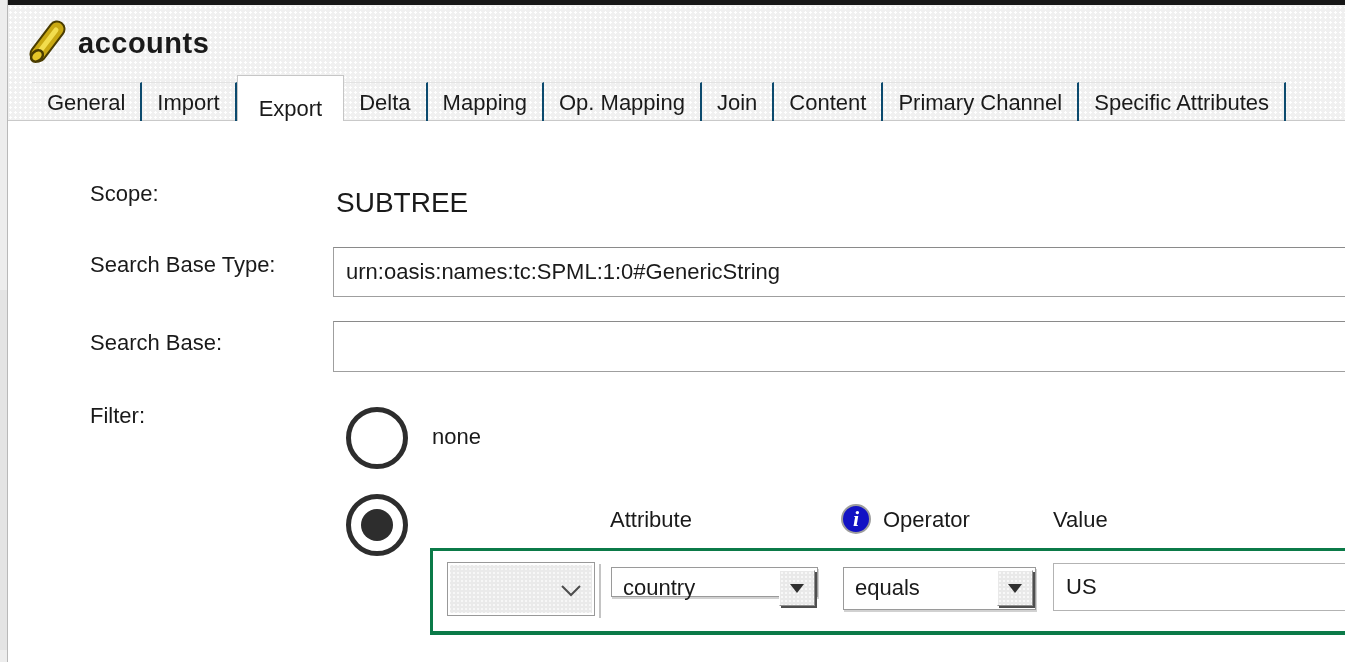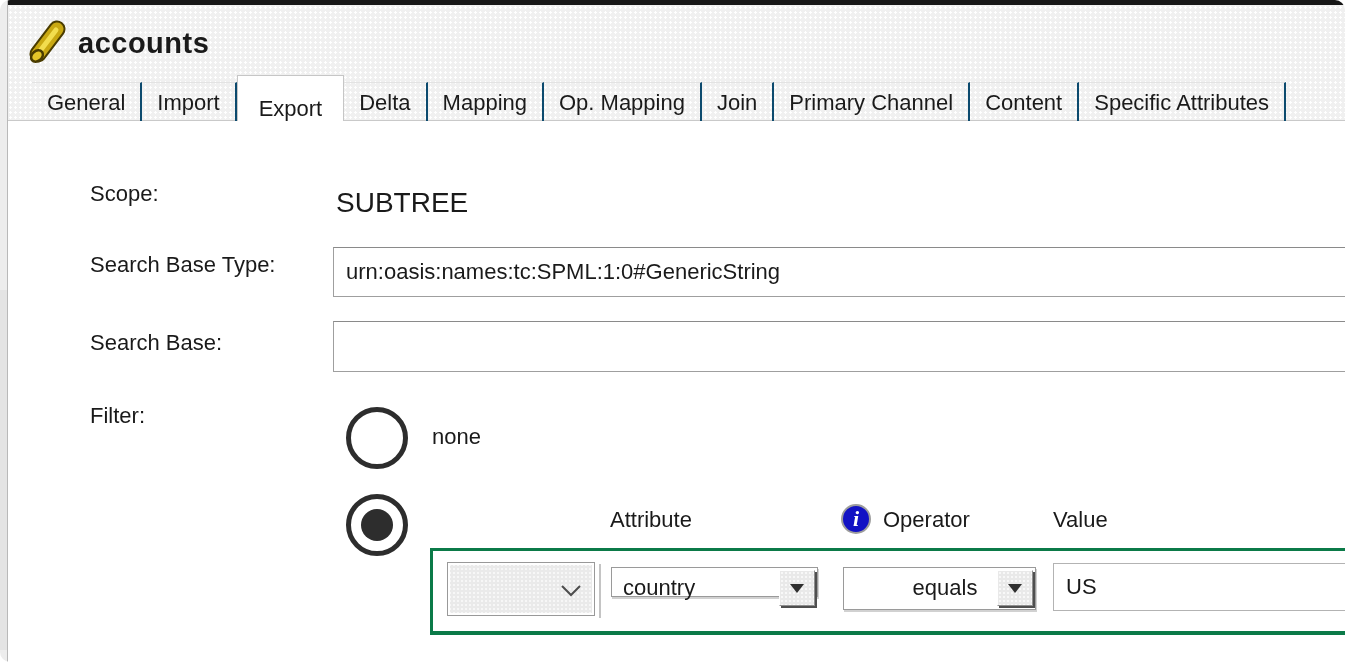--- a/index.html
+++ b/index.html
@@ -2,21 +2,21 @@
 <html style="--green: #0b7a48; --blue: #1212c4;"><head>
 <meta charset="utf-8">
 <style>
   :root{
     --green:#0b7a48;
     --blue:#1212c4;
     --ink:#1a1a1a;
   }
   *{margin:0;padding:0;box-sizing:border-box;}
   body{font-family:"Liberation Sans","DejaVu Sans",sans-serif;color:var(--ink);background:#fff;}
-  .screen{position:relative;width:1345px;height:662px;overflow:hidden;background:#fff;border-radius:10px;}
+  .screen{position:relative;width:1345px;height:662px;overflow:hidden;background:#fff;}
 
   
   .left-gutter{position:absolute;left:0;top:0;width:8px;height:662px;background:#ededed;border-right:1px solid #b9b9b9;}
   .left-gutter .lower{position:absolute;left:0;top:290px;width:7px;height:360px;background:#e4e4e4;}
   .top-border{position:absolute;left:8px;top:0;width:1337px;height:5px;background:#161616;}
   .dotted{background-color:#f0f0f0;background-image:radial-gradient(#ffffff 1.1px,transparent 1.1px);background-size:5px 5px;}
   .chrome{position:absolute;left:8px;top:5px;width:1337px;height:116px;}
 
   
   .title-row{position:absolute;left:26px;top:20px;display:flex;align-items:center;gap:10px;}
@@ -82,22 +82,22 @@
   </div>
 
   <div class="tabstrip">
     <div class="tab">General</div>
     <div class="tab">Import</div>
     <div class="tab active">Export</div>
     <div class="tab">Delta</div>
     <div class="tab">Mapping</div>
     <div class="tab">Op. Mapping</div>
     <div class="tab">Join</div>
+    <div class="tab">Content</div>
     <div class="tab">Primary Channel</div>
-    <div class="tab">Content</div>
     <div class="tab">Specific Attributes</div>
   </div>
 
   <div class="content"></div>
 
   <div class="abs flabel" style="left:90px;top:181px;">Scope:</div>
   <div class="abs fvalue" style="left:336px;top:187px;">SUBTREE</div>
 
   <div class="abs flabel" style="left:90px;top:252px;">Search Base Type:</div>
   <input class="text-input" style="left: 333px; top: 247px; width: 1020px; height: 50px;" value="urn:oasis:names:tc:SPML:1:0#GenericString">
@@ -128,21 +128,21 @@
     </span>
   </div>
 
   <div class="combo" style="left:611px;top:567px;width:207px;height:30px;">
     <span class="combo-text">country</span>
     <span class="combo-btn">
         <span class="arr"></span>
       </span>
   </div>
 
-  <div class="combo" style="left:843px;top:567px;width:193px;height:43px;text-align:center;">
+  <div class="combo" style="left:843px;top:567px;width:193px;height:43px;">
     <span class="combo-text">equals</span>
     <span class="combo-btn">
         <span class="arr"></span>
       </span>
   </div>
 
   <input class="text-input" style="left: 1053px; top: 563px; width: 300px; height: 48px; border-color: rgb(179, 179, 179);" value="US">
 
 </div>
 

